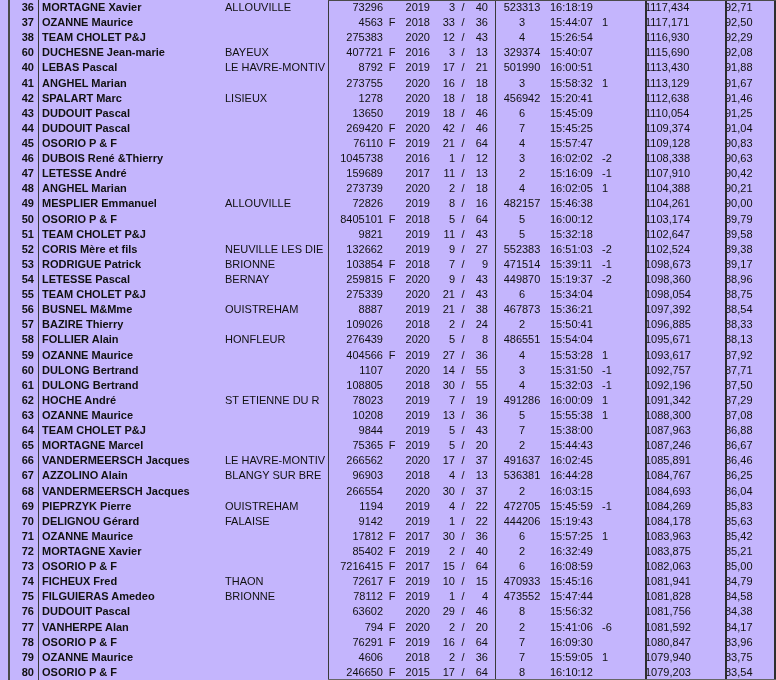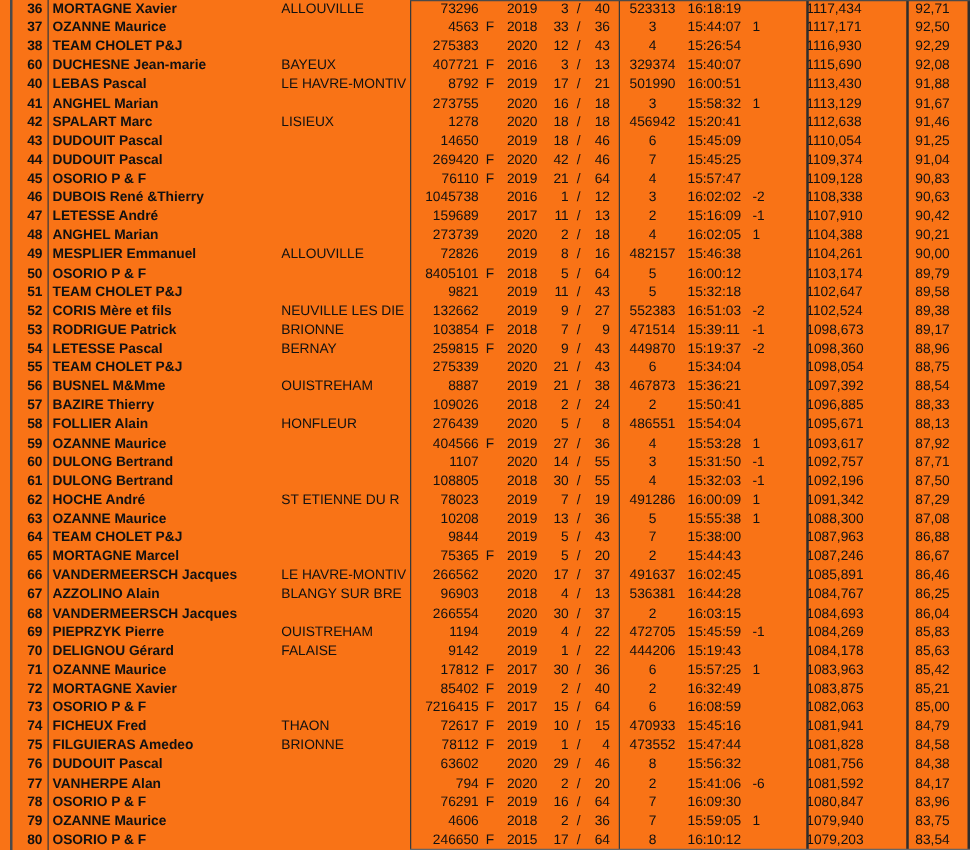--- a/index.html
+++ b/index.html
@@ -1,21 +1,21 @@
 <!DOCTYPE html>
 <html><head>
 <meta charset="utf-8">
 <style>
   html,body{margin:0;padding:0;}
   body{
     width:776px;height:680px;background:#ffffff;overflow:hidden;
     font-family:"Liberation Sans","DejaVu Sans",sans-serif;
     color:#111111;
   }
-  .sheet{position:relative;width:776px;height:680px;background:#f97316;}
+  .sheet{position:relative;width:776px;height:680px;background:#c4b5fd;}
   .rows{
     position:absolute;left:8px;top:0;width:766px;height:680px;
     display:flex;flex-direction:column;
   }
   .row{
     flex:1 1 0;display:grid;align-items:center;
     grid-template-columns:30px 187px 103px 58px 12px 34px 25px 12px 26px 54px 49px 47px 80px 49px;
     font-size:11px;line-height:1;white-space:nowrap;
   }
   .cell{overflow:hidden;}
@@ -25,21 +25,21 @@
   .ring  {text-align:right;padding-right:3px;}
   .flag  {text-align:center;}
   .year  {text-align:right;padding-right:2px;}
   .pos   {text-align:right;padding-right:2px;}
   .slash {text-align:center;}
   .total {text-align:right;padding-right:7px;}
   .mid   {text-align:center;}
   .time  {text-align:left;padding-left:1px;}
   .adj   {text-align:left;padding-left:4px;}
   .points{text-align:left;padding-right:8px;}
-  .pct   {text-align:center;padding-right:7px;}
+  .pct   {text-align:left;padding-right:7px;}
   .vline{position:absolute;top:0;height:680px;background:#3a3a3a;}
   .v-left  {left:8px;width:2px;background:#4a4a4a;}
   .v-num   {left:38px;width:1px;}
   .v-city  {left:328px;width:1px;}
   .v-total {left:495px;width:1px;}
   .v-adj   {left:645px;width:2px;background:#2e2e2e;}
   .v-points{left:725px;width:2px;background:#2e2e2e;}
   .v-right {left:774px;width:2px;background:#2e2e2e;}
   .hline{position:absolute;left:328px;width:448px;height:1px;background:#4a4a4a;}
   .h-top{top:0;}
@@ -159,21 +159,21 @@
     <span class="cell mid">456942</span>
     <span class="cell time">15:20:41</span>
     <span class="cell adj"></span>
     <span class="cell points">1112,638</span>
     <span class="cell pct">91,46</span>
   </div>
       <div class="row">
     <span class="cell num">43</span>
     <span class="cell name">DUDOUIT Pascal</span>
     <span class="cell city"></span>
-    <span class="cell ring">14650</span>
+    <span class="cell ring">13650</span>
     <span class="cell flag"></span>
     <span class="cell year">2019</span>
     <span class="cell pos">18</span>
     <span class="cell slash">/</span>
     <span class="cell total">46</span>
     <span class="cell mid">6</span>
     <span class="cell time">15:45:09</span>
     <span class="cell adj"></span>
     <span class="cell points">1110,054</span>
     <span class="cell pct">91,25</span>

